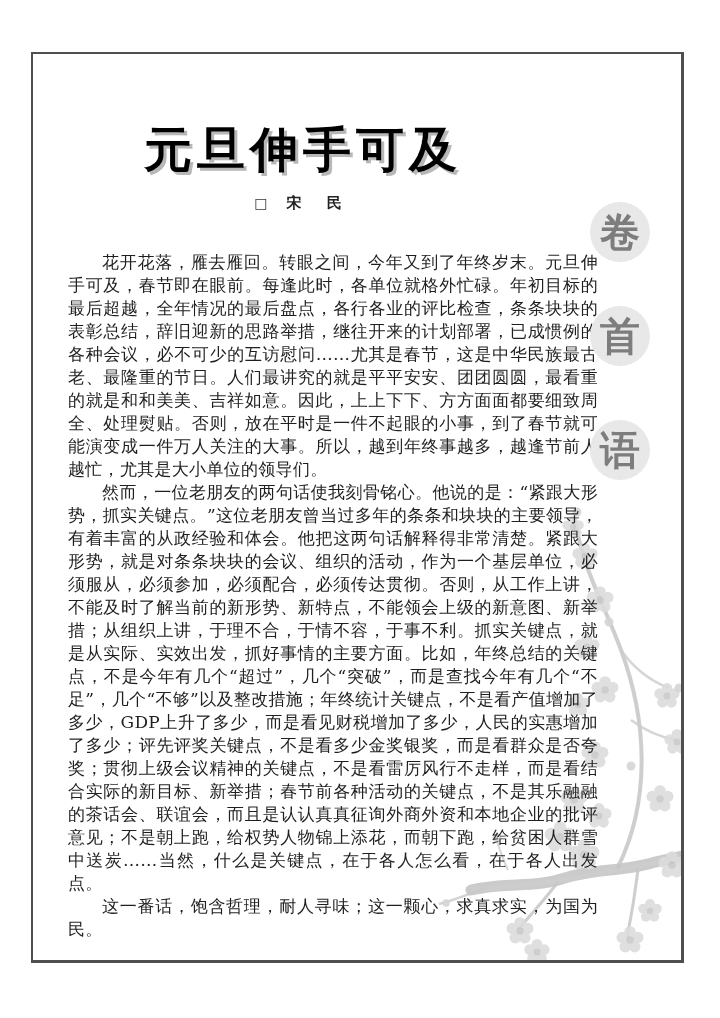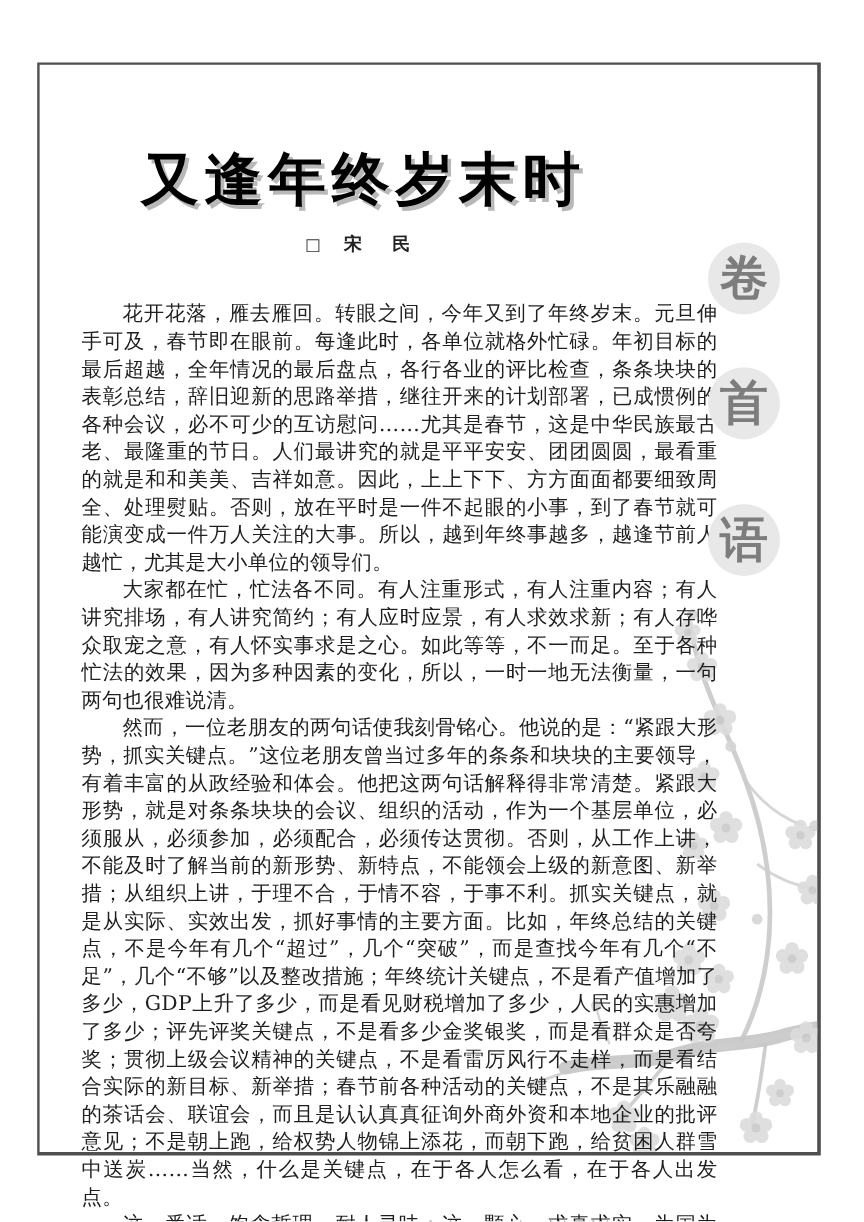--- a/index.html
+++ b/index.html
@@ -172,31 +172,30 @@
 
       <use href="#bud" x="146" y="86" width="12" height="12"></use>
       <use href="#bud" x="178" y="196" width="12" height="12"></use>
       <use href="#bud" x="200" y="340" width="12" height="12"></use>
       <use href="#bud" x="66" y="412" width="12" height="12"></use>
       <use href="#bud" x="16" y="478" width="10" height="10"></use>
       <use href="#bud" x="248" y="262" width="12" height="12"></use>
     </svg>
 
     <div class="title-row">
-      <span class="article-title">又逢年终岁末时</span>
+      <span class="article-title">元旦伸手可及</span>
     </div>
 
     <div class="byline-row">
       <span class="marker">□</span>
       <span class="author">宋 民</span>
     </div>
 
     <div class="article">
       <p>花开花落，雁去雁回。转眼之间，今年又到了年终岁末。元旦伸手可及，春节即在眼前。每逢此时，各单位就格外忙碌。年初目标的最后超越，全年情况的最后盘点，各行各业的评比检查，条条块块的表彰总结，辞旧迎新的思路举措，继往开来的计划部署，已成惯例的各种会议，必不可少的互访慰问……尤其是春节，这是中华民族最古老、最隆重的节日。人们最讲究的就是平平安安、团团圆圆，最看重的就是和和美美、吉祥如意。因此，上上下下、方方面面都要细致周全、处理熨贴。否则，放在平时是一件不起眼的小事，到了春节就可能演变成一件万人关注的大事。所以，越到年终事越多，越逢节前人越忙，尤其是大小单位的领导们。</p>
-      <p>大家都在忙，忙法各不同。有人注重形式，有人注重内容；有人讲究排场，有人讲究简约；有人应时应景，有人求效求新；有人存哗众取宠之意，有人怀实事求是之心。如此等等，不一而足。至于各种忙法的效果，因为多种因素的变化，所以，一时一地无法衡量，一句两句也很难说清。</p>
       <p>然而，一位老朋友的两句话使我刻骨铭心。他说的是：“紧跟大形势，抓实关键点。”这位老朋友曾当过多年的条条和块块的主要领导，有着丰富的从政经验和体会。他把这两句话解释得非常清楚。紧跟大形势，就是对条条块块的会议、组织的活动，作为一个基层单位，必须服从，必须参加，必须配合，必须传达贯彻。否则，从工作上讲，不能及时了解当前的新形势、新特点，不能领会上级的新意图、新举措；从组织上讲，于理不合，于情不容，于事不利。抓实关键点，就是从实际、实效出发，抓好事情的主要方面。比如，年终总结的关键点，不是今年有几个“超过”，几个“突破”，而是查找今年有几个“不足”，几个“不够”以及整改措施；年终统计关键点，不是看产值增加了多少，GDP上升了多少，而是看见财税增加了多少，人民的实惠增加了多少；评先评奖关键点，不是看多少金奖银奖，而是看群众是否夸奖；贯彻上级会议精神的关键点，不是看雷厉风行不走样，而是看结合实际的新目标、新举措；春节前各种活动的关键点，不是其乐融融的茶话会、联谊会，而且是认认真真征询外商外资和本地企业的批评意见；不是朝上跑，给权势人物锦上添花，而朝下跑，给贫困人群雪中送炭……当然，什么是关键点，在于各人怎么看，在于各人出发点。</p>
       <p>这一番话，饱含哲理，耐人寻味；这一颗心，求真求实，为国为民。</p>
     </div>
 
     <div class="badge badge-1">卷</div>
     <div class="badge badge-2">首</div>
     <div class="badge badge-3">语</div>
 
   </div>
 </div>

